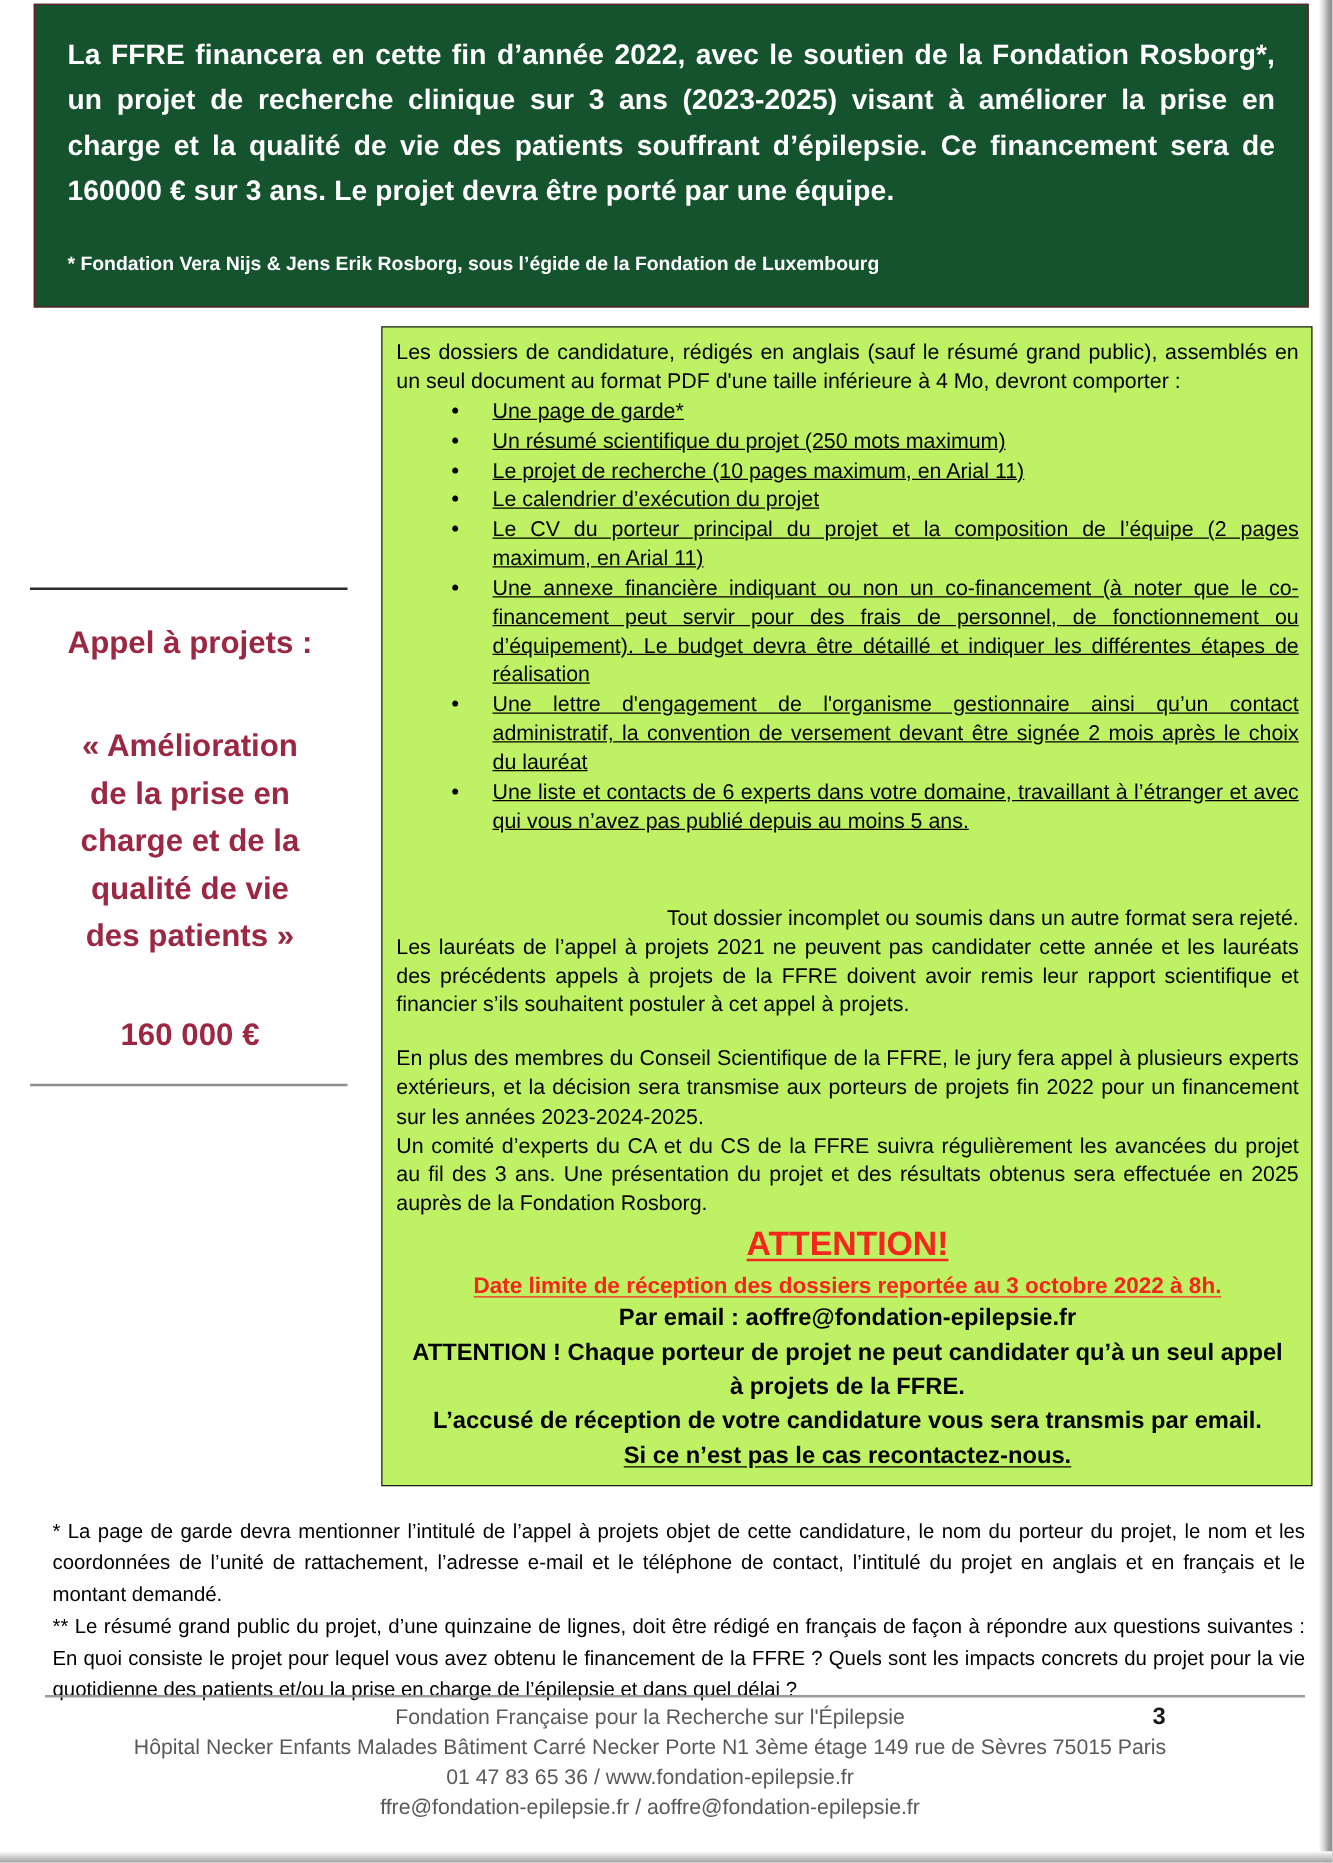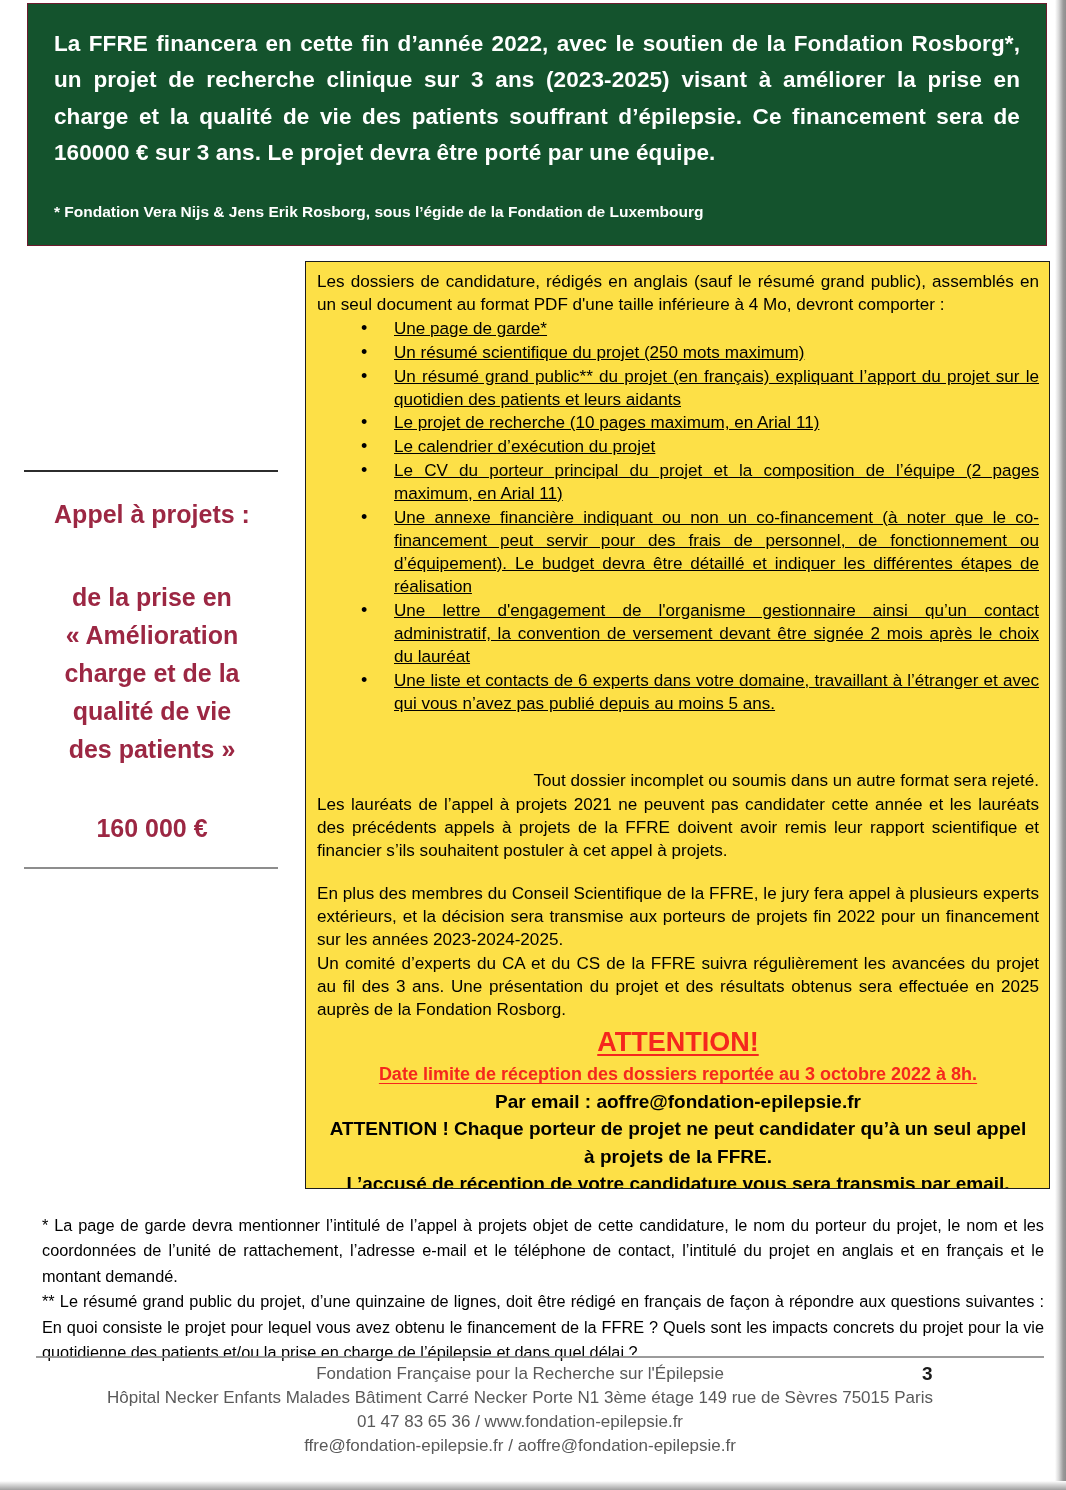--- a/index.html
+++ b/index.html
@@ -111,21 +111,21 @@
   }
 
   
   .content-box {
     position: absolute;
     left: 305px;
     top: 261px;
     width: 745px;
     height: 928px;
     border: 1.4px solid #1c1c1c;
-    background: #fde047;
+    background: #bef264;
     padding: 8px 10px 6px 11px;
     overflow: hidden;
   }
   .content-box p {
     margin: 0;
     font-size: 17.1px;
     line-height: 1.355;
     color: #000000;
     text-align: justify;
     text-justify: inter-word;
@@ -245,38 +245,37 @@
 
   <div class="header-banner">
     <p class="lead">La FFRE financera en cette fin d’année 2022, avec le soutien de la Fondation Rosborg*, un projet de recherche clinique sur 3 ans (2023-2025) visant à améliorer la prise en charge et la qualité de vie des  patients  souffrant  d’épilepsie.  Ce  financement  sera de 160000 € sur 3 ans. Le projet devra être porté par une équipe.</p>
     <p class="footnote-star">* Fondation Vera Nijs &amp; Jens Erik Rosborg, sous l’égide de la Fondation de Luxembourg</p>
   </div>
 
   <div class="sidebar">
     <hr class="rule-top">
     <p class="sb-title">Appel à projets :</p>
     <div class="sb-spacer"></div>
+    <p class="sb-theme">« Amélioration</p>
     <p class="sb-theme">de la prise en</p>
-    <p class="sb-theme">« Amélioration</p>
     <p class="sb-theme">charge et de la</p>
     <p class="sb-theme">qualité de vie</p>
     <p class="sb-theme">des patients »</p>
     <div class="sb-spacer2"></div>
     <p class="sb-amount">160 000 €</p>
     <hr class="rule-bottom">
   </div>
 
   <div class="content-box">
 
     <p class="intro">Les dossiers de candidature, rédigés en anglais (sauf le résumé grand public), assemblés en un seul document au format PDF d'une taille inférieure à 4 Mo, devront comporter :</p>
 
     <ul class="reqs">
       <li class="nojust">Une page de garde*</li>
       <li class="nojust">Un résumé scientifique du projet (250 mots maximum)</li>
-      <li>Un résumé grand public** du projet (en français) expliquant l’apport du projet sur le quotidien des patients et leurs aidants</li>
       <li class="nojust">Le projet de recherche (10 pages maximum, en Arial 11)</li>
       <li class="nojust">Le calendrier d’exécution du projet</li>
       <li>Le CV du porteur principal du projet et la composition de l’équipe (2 pages maximum, en Arial 11)</li>
       <li>Une annexe financière indiquant ou non un co-financement (à noter que le co-financement peut servir pour des frais de personnel, de fonctionnement ou d’équipement). Le budget devra être détaillé et indiquer les différentes étapes de réalisation</li>
       <li>Une lettre d'engagement de l'organisme gestionnaire ainsi qu’un contact administratif, la convention de versement devant être signée 2 mois après le choix du lauréat</li>
       <li>Une liste et contacts de 6 experts dans votre domaine, travaillant à l’étranger et avec qui vous n’avez pas publié depuis au moins 5 ans.</li>
     </ul>
 
     <div class="gap-sm"></div>
 

